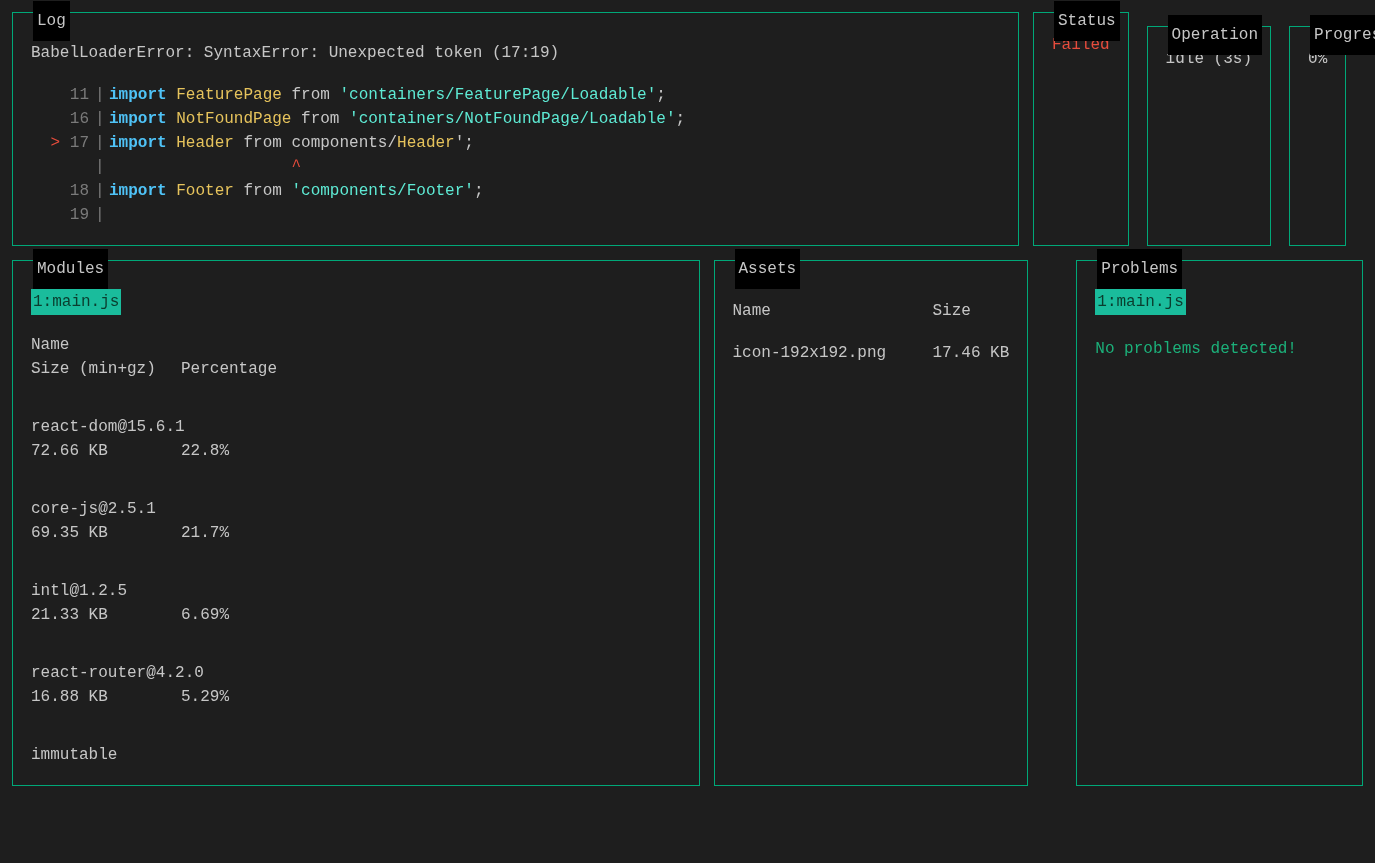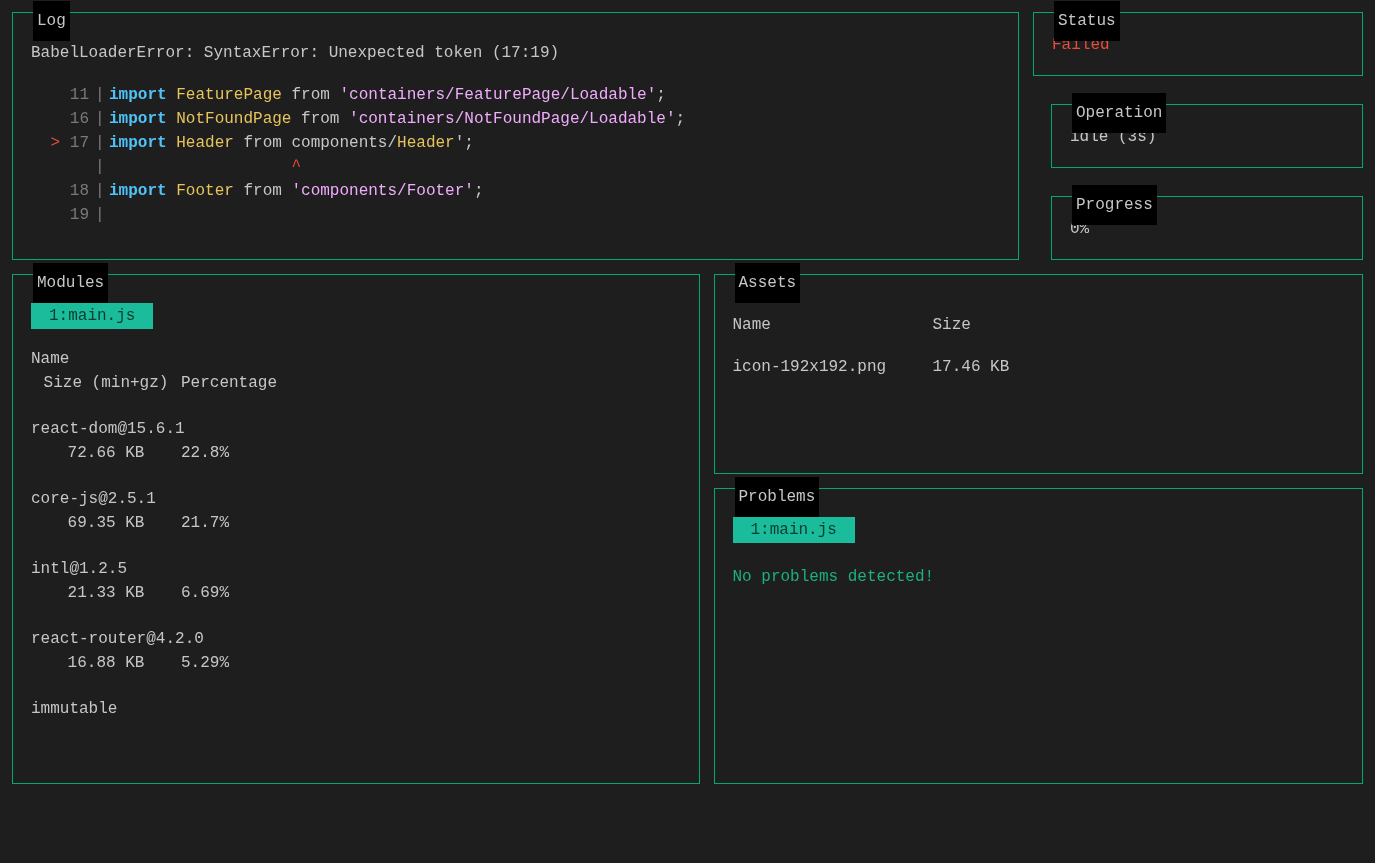--- a/index.html
+++ b/index.html
@@ -25,48 +25,48 @@
   left: 20px;
   background: #000000;
   padding: 8px 4px;
   color: #c6c6c6;
 }
 .log-row {
   display: flex;
   gap: 14px;
 }
 .log-panel { flex: 1; }
-.side-col { width: 330px; display: flex; flex-direction: column; }
+.side-col { width: 330px; display: flex; flex-direction: row; }
 .side-panel { flex: none; }
 .side-panel + .side-panel { margin-top: 14px; margin-left: 18px; }
 
 .status-failed { color: #e74c3c; }
 .code-block { margin-left: 14px; margin-top: 18px; }
 .code-line { display: flex; }
 .lineno { width: 44px; text-align: right; color: #7a7a7a; }
 .gutter { width: 20px; text-align: center; color: #7a7a7a; padding: 0 6px; }
 .err-mark { color: #e74c3c; }
 .kw { color: #4fc3f7; font-weight: bold; }
 .id { color: #e6c35c; }
-.str { color: #f0abfc; }
+.str { color: #5eead4; }
 .err-under { color: #e74c3c; }
 
 .bottom-row { display: flex; gap: 14px; }
 .bottom-panel { flex: 1; min-height: 510px; }
 
 .tab-badge {
   display: inline-block;
   background: #1abc9c;
   color: #0a3d2e;
-  padding: 1px 18px;
+  padding: 1px 2px;
   font-weight: normal;
 }
 .module-hdr { margin-top: 18px; }
-.module-entry { margin-top: 22px; }
-.module-row2 { display: flex; text-align: center; }
+.module-entry { margin-top: 34px; }
+.module-row2 { display: flex; }
 .module-size { width: 150px; }
 .module-pct { }
 
 .asset-hdr, .asset-row { display: flex; margin-top: 18px; }
 .asset-name { width: 200px; }
 .problems-ok { color: #1cb07a; margin-top: 22px; }
 .log-error { margin-top: 8px; }
 </style>
 </head>
 <body>
@@ -164,21 +164,21 @@
       <div class="module-row2">
         <div class="module-size">16.88 KB</div>
         <div class="module-pct">5.29%</div>
       </div>
     </div>
     <div class="module-entry">
       <div>immutable</div>
     </div>
   </div>
 
-  <div style="flex:1; display:flex; flex-direction:column;">
+  <div style="flex:1; display:flex; flex-direction:row;gap:48px;">
     <div class="panel" style="min-height:200px;">
       <div class="panel-title">Assets</div>
       <div class="asset-hdr">
         <div class="asset-name">Name</div>
         <div>Size</div>
       </div>
       <div class="asset-row">
         <div class="asset-name">icon-192x192.png</div>
         <div>17.46 KB</div>
       </div>

